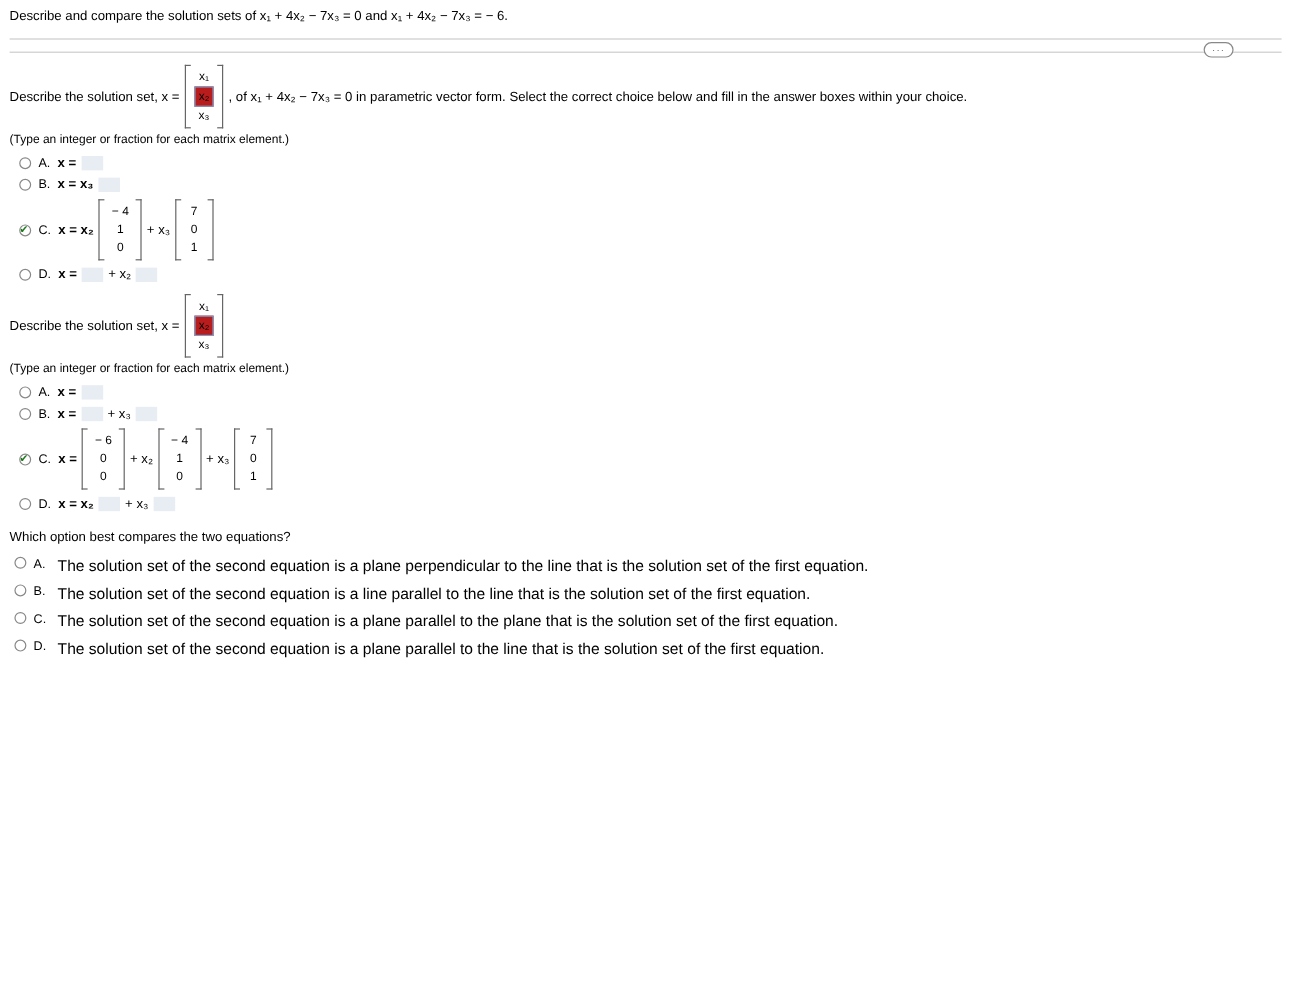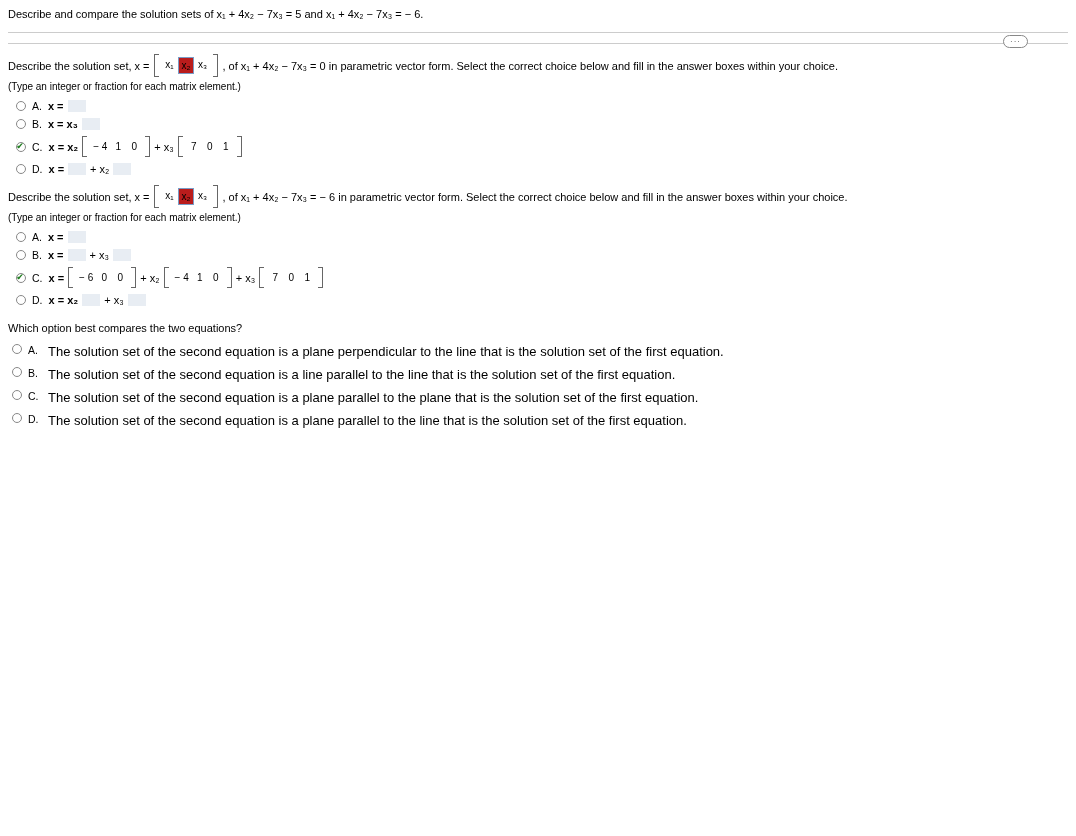--- a/index.html
+++ b/index.html
@@ -48,21 +48,21 @@
     position: absolute;
     top: 0; bottom: 0;
     width: 4px;
     border-top: 1px solid #666;
     border-bottom: 1px solid #666;
   }
   .bracket-outer::before { left: 0; border-left: 1px solid #666; }
   .bracket-outer::after { right: 0; border-right: 1px solid #666; }
   .bracket-inner {
     display: flex;
-    flex-direction: row;
+    flex-direction: column;
     padding: 3px 5px;
   }
   .bracket-inner .cell {
     text-align: center;
     padding: 2px 3px;
     font-size: 10px;
     min-width: 16px;
   }
   .note {
     font-size: 10px;
@@ -112,21 +112,21 @@
     background: #b91c1c;
     padding: 1px 4px;
     min-width: 18px;
     text-align: center;
     font-size: 10px;
   }
 </style>
 </head>
 <body>
 
-<div class="question-header">Describe and compare the solution sets of x₁ + 4x₂ − 7x₃ = 5 and x₁ + 4x₂ − 7x₃ = − 6.</div>
+<div class="question-header">Describe and compare the solution sets of x₁ + 4x₂ − 7x₃ = 0 and x₁ + 4x₂ − 7x₃ = − 6.</div>
 <div style="position:relative">
   <hr class="hr-line">
   <span class="dots-indicator">···</span>
   <hr class="hr-line">
 </div>
 
 <div class="describe-row">
   <span>Describe the solution set, x =</span>
   <span class="bracket-outer">
     <span class="bracket-inner">
@@ -184,21 +184,20 @@
 
 <div class="describe-row">
   <span>Describe the solution set, x =</span>
   <span class="bracket-outer">
     <span class="bracket-inner">
       <span class="cell">x₁</span>
       <span class="cell input-box">x₂</span>
       <span class="cell">x₃</span>
     </span>
   </span>
-  <span>, of x₁ + 4x₂ − 7x₃ = − 6 in parametric vector form. Select the correct choice below and fill in the answer boxes within your choice.</span>
 </div>
 <div class="note">(Type an integer or fraction for each matrix element.)</div>
 
 <div class="opts">
   <div class="opt-row">
     <span class="radio"></span>
     <span class="opt-label">A.</span>
     <span><b>x =</b></span>
     <span class="blank"></span>
   </div>

